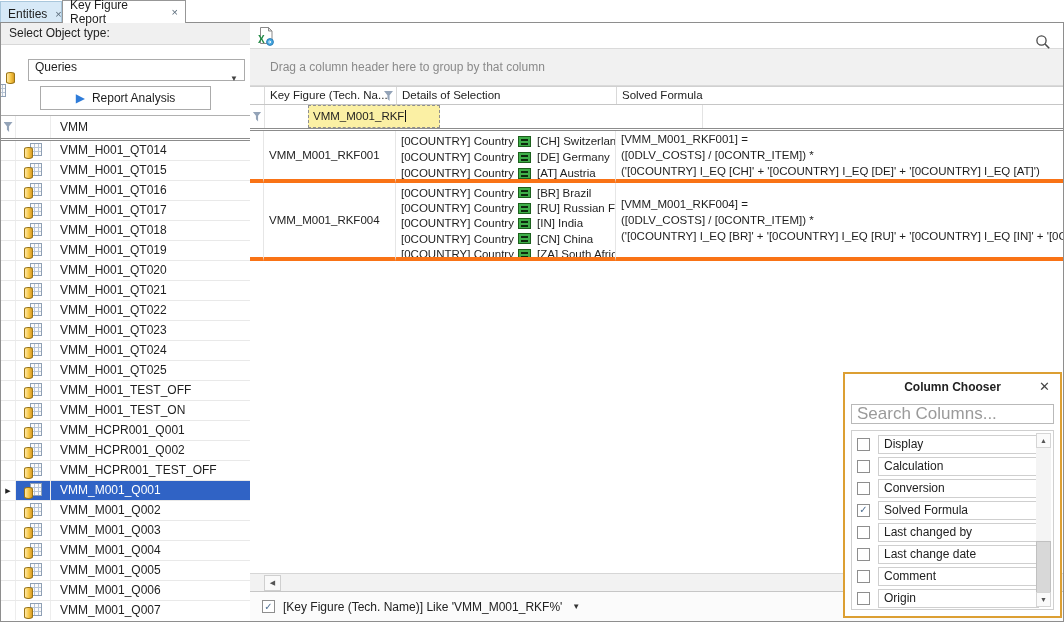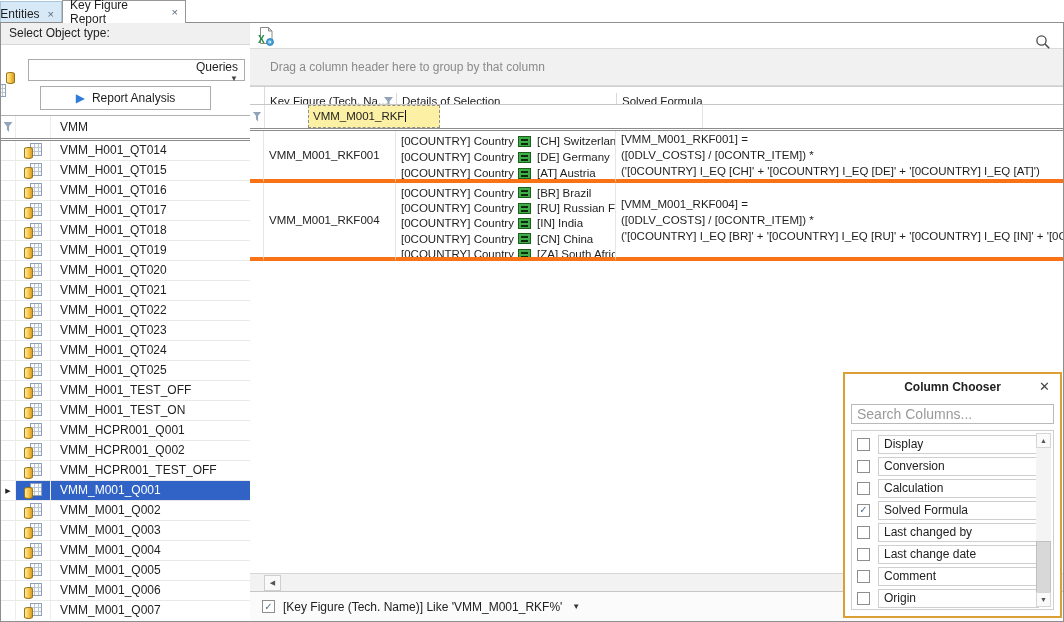--- a/index.html
+++ b/index.html
@@ -1,29 +1,29 @@
 <!DOCTYPE html>
 <html><head>
 <meta charset="utf-8">
 <style>
   html,body{margin:0;padding:0;}
   .app{position:relative;width:1064px;height:622px;overflow:hidden;background:#fff;
        font-family:"Liberation Sans",sans-serif;font-size:12px;color:#1e1e1e;}
   
   .tabbar{position:absolute;left:0;top:0;width:100%;height:22px;background:#fff;}
   .tab{position:absolute;display:flex;align-items:center;padding:0 7px;box-sizing:border-box;cursor:default;}
-  .tab-inactive{left:0;top:1px;width:62px;height:24px;background:#D7E9F7;border:1px solid #A9C7DC;border-bottom:none;justify-content:flex-end;}
+  .tab-inactive{left:0;top:1px;width:62px;height:24px;background:#D7E9F7;border:1px solid #A9C7DC;border-bottom:none;}
   .tab-active{left:62px;top:0;width:124px;height:23px;background:#fff;border:1px solid #979797;border-bottom:none;z-index:45;}
   .tab-close{color:#5A6B7A;font-size:11px;margin-left:auto;padding-left:8px;}
   .frame{position:absolute;left:0;top:22px;right:0;bottom:0;border:1px solid #8E8E8E;box-sizing:border-box;pointer-events:none;z-index:40;}
   
   .lp{position:absolute;left:1px;top:23px;width:296px;bottom:1px;background:#fff;border-right:1px solid #A0A0A0;box-sizing:border-box;}
   .lp-header{height:21px;background:#F0F0F0;border-bottom:1px solid #D8D8D8;line-height:21px;padding-left:8px;color:#222;}
   .obj-icon{position:absolute;left:5px;top:39px;}
-  .dd{position:absolute;left:27px;top:36px;width:217px;height:22px;border:1px solid #ABABAB;background:#fff;box-sizing:border-box;display:flex;align-items:flex-end;padding:0 6px;flex-direction:column;}
+  .dd{position:absolute;left:27px;top:36px;width:217px;height:22px;border:1px solid #ABABAB;background:#fff;box-sizing:border-box;display:flex;align-items:flex-start;padding:0 6px;flex-direction:column;}
   .dd-arrow{margin-left:auto;font-size:8px;color:#444;}
   .btn{position:absolute;left:39px;top:63px;width:171px;height:24px;border:1px solid #ABABAB;background:#fff;box-sizing:border-box;display:flex;align-items:center;justify-content:center;gap:7px;cursor:default;}
   .play{color:#2F7CD9;font-size:12px;}
   .tfilter{position:absolute;left:0;top:92px;right:0;height:23px;border-top:1px solid #B0B0B0;box-sizing:border-box;display:flex;background:#fff;}
   .tf-g{width:14px;border-right:1px solid #ECECEC;display:flex;align-items:center;justify-content:center;}
   .tf-ic{width:34px;border-right:1px solid #ECECEC;}
   .tf-tx{flex:1;line-height:22px;padding-left:9px;}
   .dsep{position:absolute;left:0;right:0;height:3px;background-color:#fff;background-image:linear-gradient(#8C8C8C,#8C8C8C),linear-gradient(#8C8C8C,#8C8C8C);background-size:100% 1px,100% 1px;background-position:0 0,0 2px;background-repeat:no-repeat;}
   .lsep{top:115px;}
   .list{position:absolute;left:0;top:118px;right:16px;bottom:1px;overflow:hidden;}
@@ -46,21 +46,21 @@
   .funnel{width:9px;height:10px;background:#93A3B8;clip-path:polygon(0 0,100% 0,62% 42%,62% 100%,38% 78%,38% 42%);}
   
   .mp{position:absolute;left:250px;top:23px;right:1px;bottom:1px;background:#fff;}
   .toolbar{position:absolute;left:0;top:0;right:0;height:25px;background:#fff;}
   .export-btn{position:absolute;left:4px;top:2px;width:22px;height:22px;display:flex;align-items:center;justify-content:center;}
   .gpanel{position:absolute;left:0;top:25px;right:0;height:38px;background:#F1F1F1;border-top:1px solid #DADADA;border-bottom:1px solid #DADADA;box-sizing:border-box;display:flex;align-items:center;color:#8A8A8A;padding-left:20px;}
   .search-ic{position:absolute;right:12px;top:11px;}
   .ghead,.gfilter,.grow{font-size:11.5px;}
   .ghead{position:absolute;left:0;top:63px;right:0;height:19px;display:flex;border-top:1px solid #D0D0D0;border-bottom:1px solid #C6C6C6;box-sizing:border-box;background:#fff;}
   .gh-g{width:14px;flex:0 0 auto;border-right:1px solid #D9D9D9;}
-  .ghc{box-sizing:border-box;border-right:1px solid #D9D9D9;line-height:17px;padding-left:5px;position:relative;white-space:nowrap;overflow:hidden;color:#222;margin-top:6px;}
+  .ghc{box-sizing:border-box;border-right:1px solid #D9D9D9;line-height:17px;padding-left:5px;position:relative;white-space:nowrap;overflow:hidden;color:#222;}
   .c1{width:132px;flex:0 0 auto;} .c2{width:220px;flex:0 0 auto;} .c3{flex:1;border-right:none !important;}
   .gh-funnel{position:absolute;right:3px;top:4px;}
   .gfilter{position:absolute;left:0;top:82px;right:0;height:23px;display:flex;box-sizing:border-box;background:#fff;gap:43px;}
   .gf-g{width:14px;flex:0 0 auto;display:flex;align-items:center;justify-content:center;border-right:1px solid #E3E3E3;}
   .gfc{box-sizing:border-box;border-right:1px solid #E3E3E3;}
   .gf-edit{background:#FBF0A4;border:1px dashed #8F8F8F;line-height:20px;padding-left:4px;white-space:nowrap;overflow:hidden;}
   .caret{display:inline-block;width:1px;height:12px;background:#111;vertical-align:-2px;margin-left:1px;}
   .gsep{top:105px;}
   .grow{position:absolute;left:0;right:0;display:flex;}
   .r0{top:108px;height:52px;} .r1{top:160px;height:78px;}
@@ -79,21 +79,21 @@
   .hscroll{position:absolute;left:0;right:0;top:550px;height:18px;background:#F2F2F2;border-top:1px solid #D6D6D6;box-sizing:border-box;}
   .hbtn{position:absolute;left:14px;top:1px;width:17px;height:16px;background:#F9F9F9;border:1px solid #CFCFCF;box-sizing:border-box;display:flex;align-items:center;justify-content:center;font-size:7px;color:#555;}
   .gfooter{position:absolute;left:0;right:0;top:568px;bottom:0;background:#FBFBFB;border-top:1px solid #C6C6C6;box-sizing:border-box;display:flex;align-items:center;padding-left:12px;gap:8px;}
   .cb{width:13px;height:13px;border:1px solid #8E8E8E;background:#fff;box-sizing:border-box;display:flex;align-items:center;justify-content:center;font-size:10px;color:#4F6F92;line-height:1;flex:0 0 auto;}
   .foot-arrow{font-size:8px;color:#333;margin-left:2px;}
   .foot-tx{color:#222;}
   
   .chooser{position:absolute;left:843px;top:372px;width:219px;height:246px;background:#fff;border:2px solid #DC9F33;box-sizing:border-box;z-index:60;}
   .cc-title{height:26px;line-height:26px;text-align:center;font-weight:bold;color:#222;position:relative;}
   .cc-close{position:absolute;right:10px;top:0;font-size:13px;color:#444;font-weight:normal;}
-  .cc-search{position:absolute;left:6px;right:6px;top:30px;height:20px;border:1px solid #B9B9B9;box-sizing:border-box;padding:0 5px;font-family:"Liberation Sans",sans-serif;font-size:14px;color:#333;width:203px;}
+  .cc-search{position:absolute;left:6px;right:6px;top:30px;height:20px;border:1px solid #B9B9B9;box-sizing:border-box;padding:0 5px;font-family:"Liberation Sans",sans-serif;font-size:17px;color:#333;width:203px;}
   .cc-search::placeholder{color:#9A9A9A;}
   .cc-list{position:absolute;left:6px;right:6px;top:56px;bottom:6px;border:1px solid #CFCFCF;box-sizing:border-box;padding-top:2px;overflow:hidden;}
   .cc-item{height:22px;display:flex;align-items:center;padding-left:5px;}
   .cc-box{margin-left:8px;width:161px;height:19px;border:1px solid #CFCFCF;box-sizing:border-box;line-height:17px;padding-left:5px;white-space:nowrap;overflow:hidden;color:#222;}
   .cc-scroll{position:absolute;top:2px;right:2px;bottom:2px;width:15px;background:#F4F4F4;}
   .cc-scroll .sbtn{height:15px;}
   .cc-up{top:0;} .cc-down{bottom:0;}
   .cc-thumb{position:absolute;left:0;width:15px;top:108px;height:58px;background:#D8D8D8;border:1px solid #C0C0C0;box-sizing:border-box;}
 </style>
 </head>
@@ -433,25 +433,25 @@
       <span class="cc-close">✕</span>
     </div>
     <input class="cc-search" placeholder="Search Columns..." style="">
     <div class="cc-list">
       <div class="cc-item">
           <span class="cb"></span>
           <span class="cc-box">Display</span>
         </div>
       <div class="cc-item">
           <span class="cb"></span>
+          <span class="cc-box">Calculation</span>
+        </div>
+      <div class="cc-item">
+          <span class="cb"></span>
           <span class="cc-box">Conversion</span>
-        </div>
-      <div class="cc-item">
-          <span class="cb"></span>
-          <span class="cc-box">Calculation</span>
         </div>
       <div class="cc-item">
           <span class="cb">✓</span>
           <span class="cc-box">Solved Formula</span>
         </div>
       <div class="cc-item">
           <span class="cb"></span>
           <span class="cc-box">Last changed by</span>
         </div>
       <div class="cc-item">

